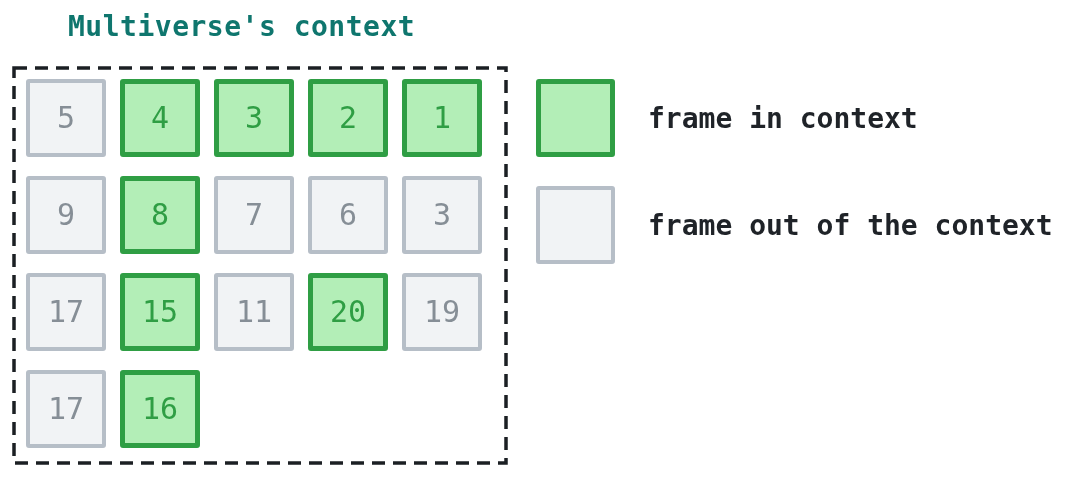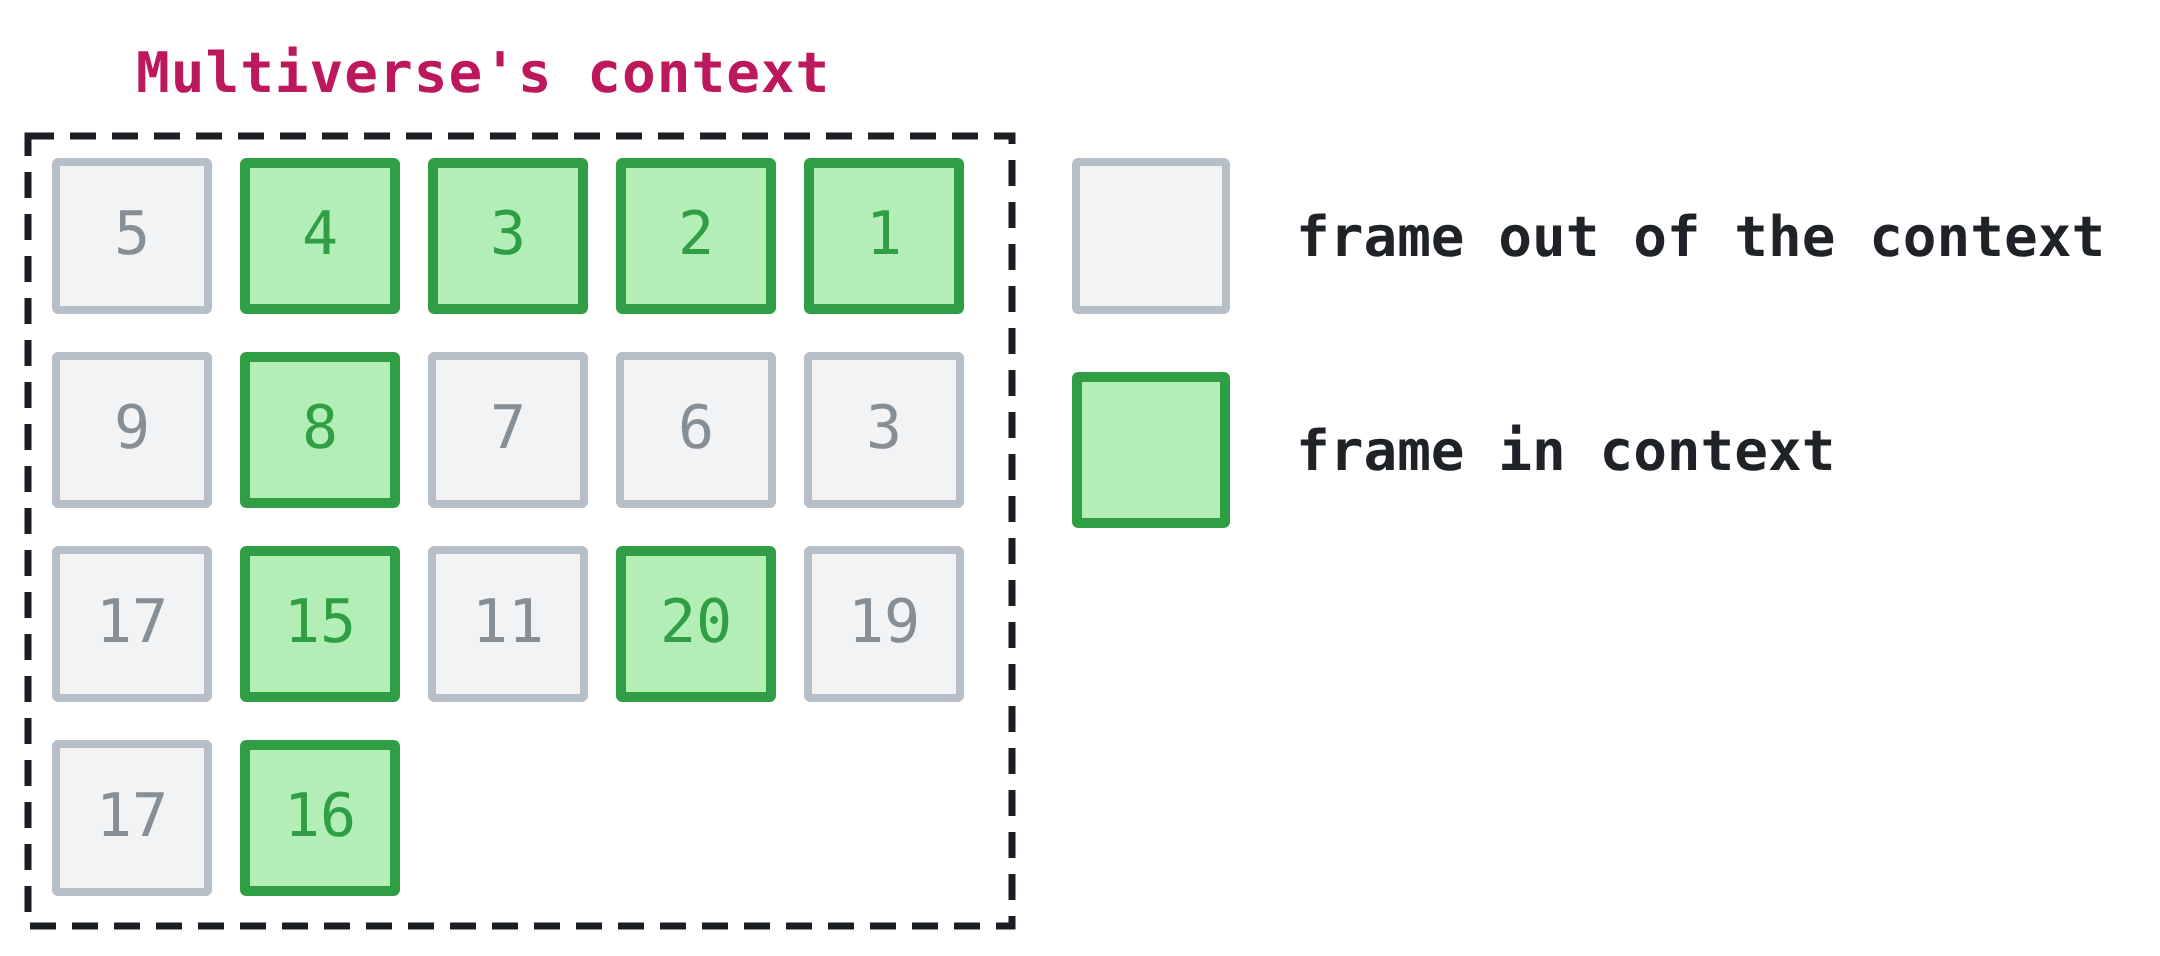--- a/index.html
+++ b/index.html
@@ -11,24 +11,24 @@
   .stage {
     position: relative;
     width: 1080px;
     height: 478px;
     overflow: hidden;
     background: #ffffff;
   }
   .title {
     position: absolute;
     left: 68px;
-    top: 20px;
+    top: 10px;
     font-size: 28px;
     font-weight: bold;
-    color: #be185d;
+    color: #0f766e;
     letter-spacing: 0.5px;
     white-space: nowrap;
   }
   .context-box {
     position: absolute;
     left: 12px;
     top: 66px;
     width: 496px;
     height: 399px;
   }
@@ -132,22 +132,22 @@
         <div class="cell out">11</div>
         <div class="cell in">20</div>
         <div class="cell out">19</div>
         <div class="cell out">17</div>
         <div class="cell in">16</div>
       </div>
   </div>
 
   <div class="legend">
     <div class="legend-row">
+      <span class="swatch in"></span>
+      <span class="legend-label">frame in context</span>
+    </div>
+    <div class="legend-row">
       <span class="swatch out"></span>
       <span class="legend-label">frame out of the context</span>
-    </div>
-    <div class="legend-row">
-      <span class="swatch in"></span>
-      <span class="legend-label">frame in context</span>
     </div>
   </div>
 
 </div>
 
 </body></html>

